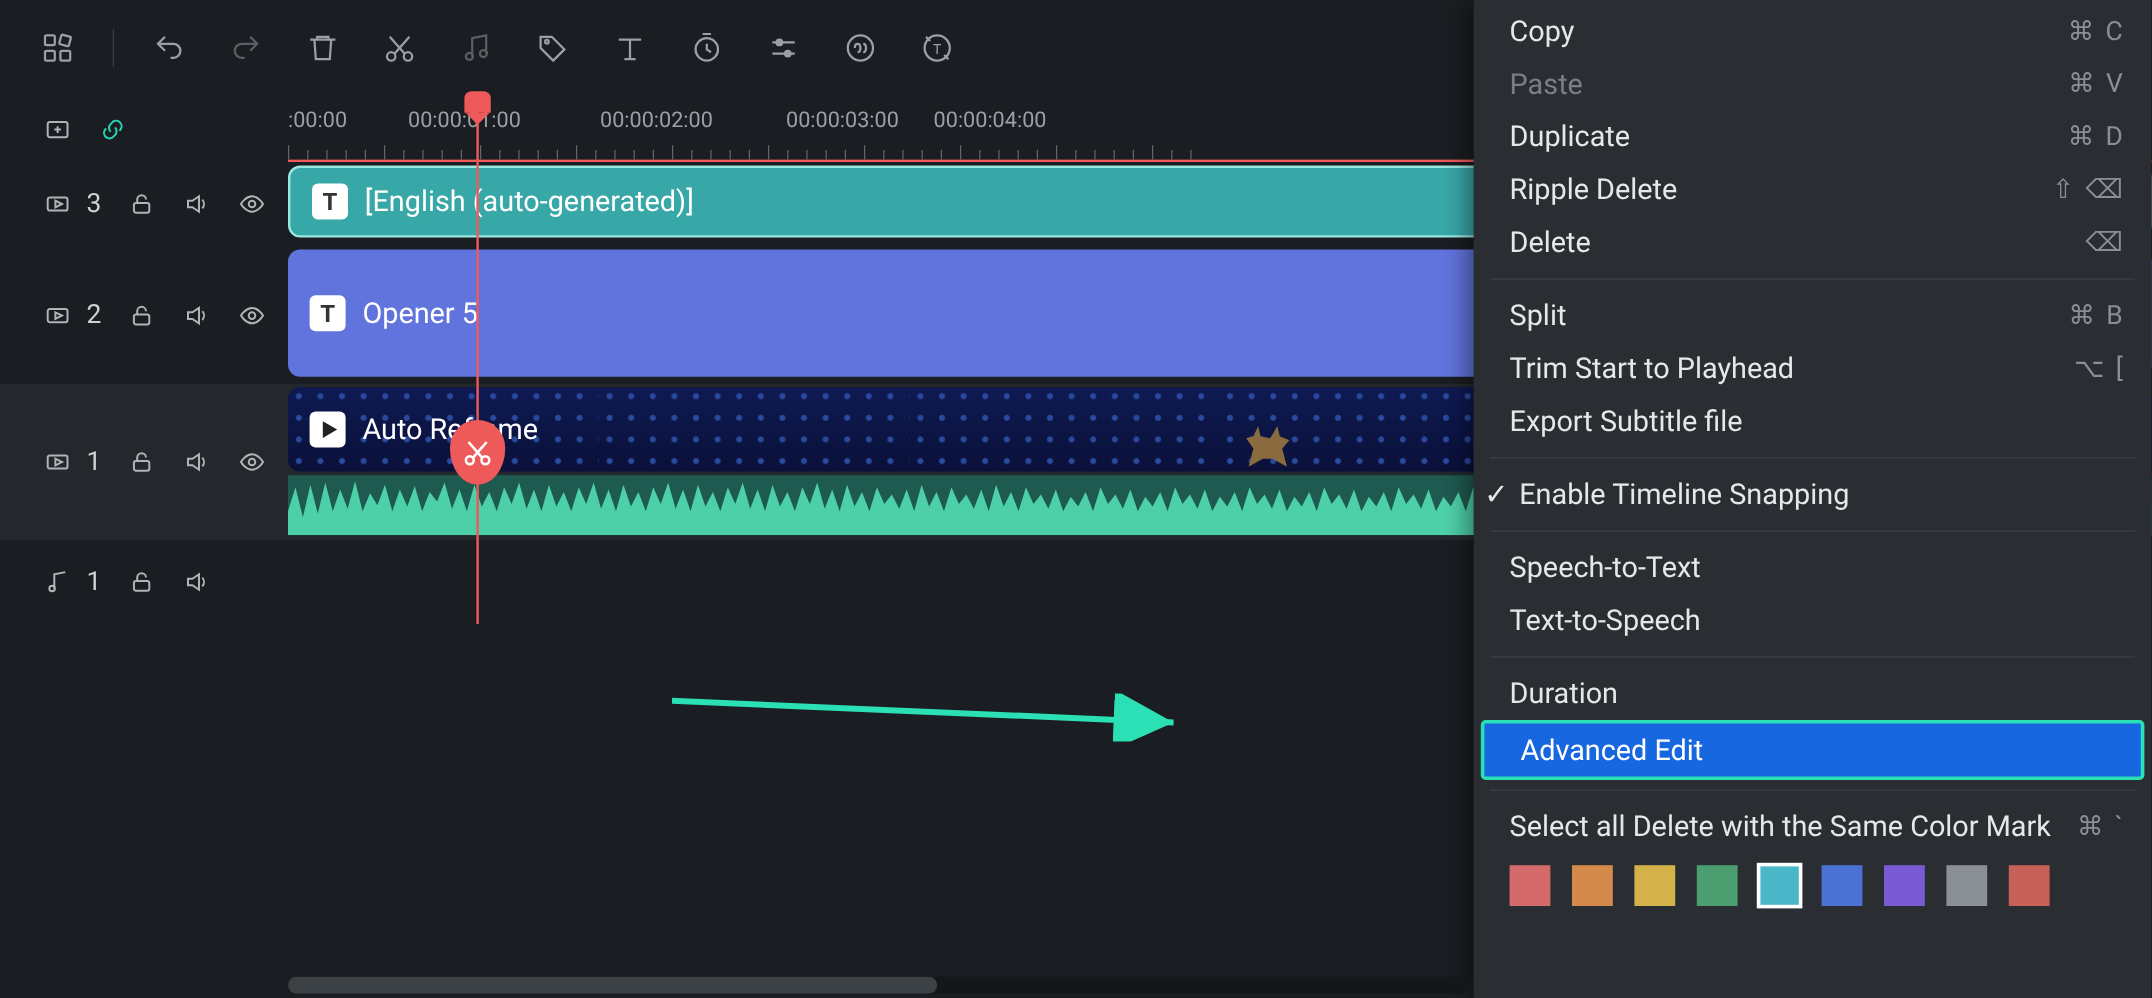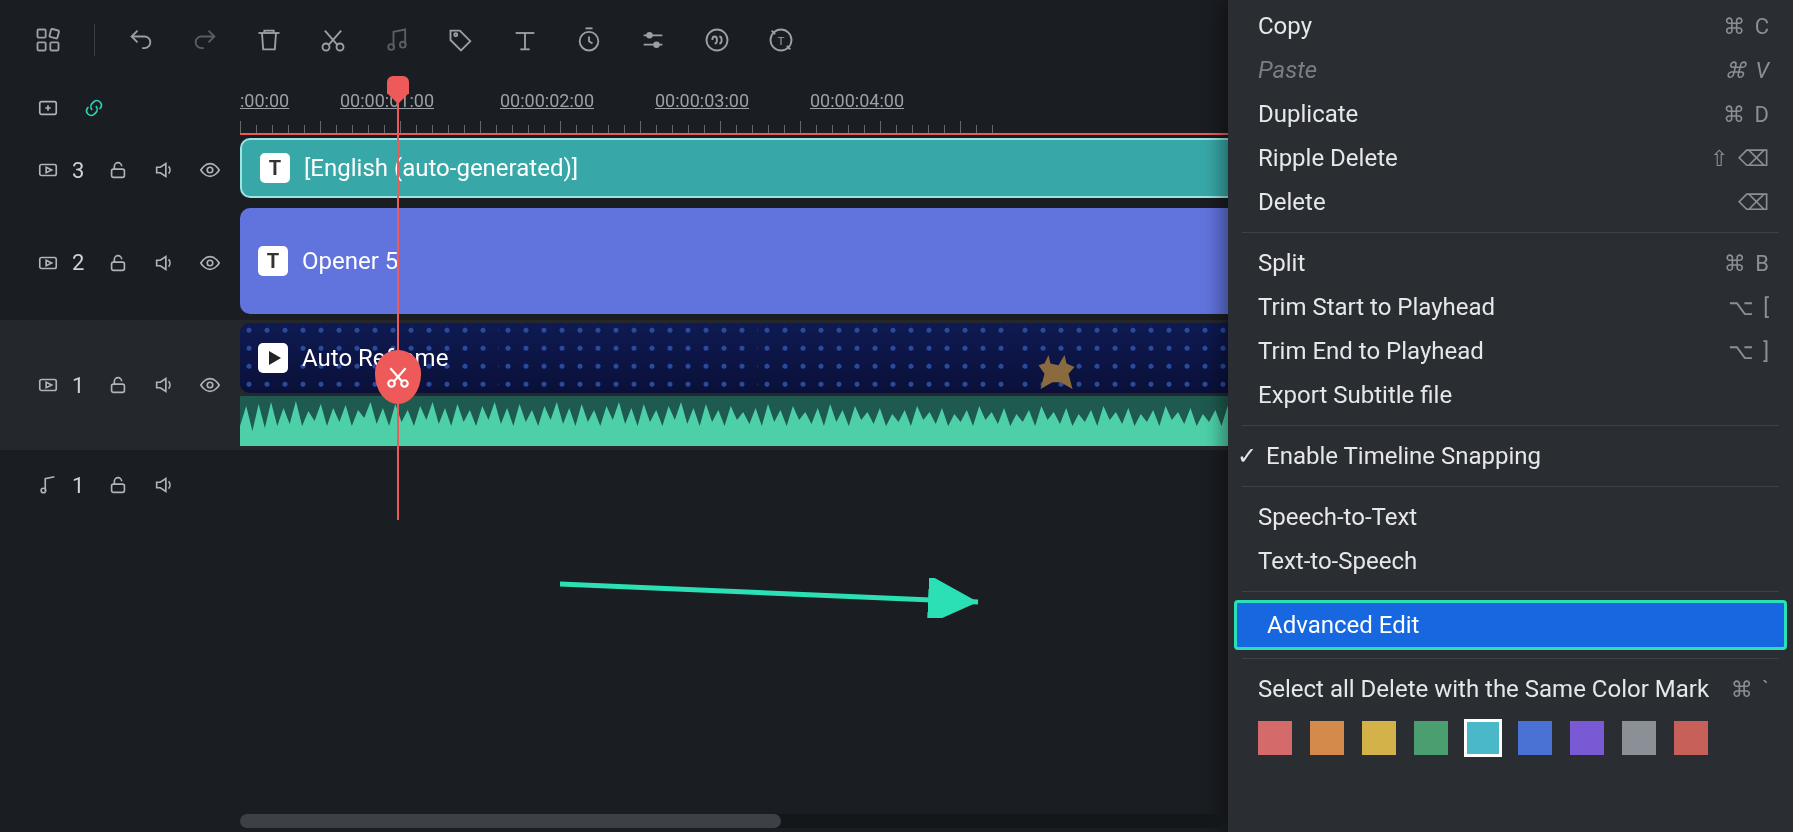--- a/index.html
+++ b/index.html
@@ -15,21 +15,21 @@
   
   .timeline { position:relative; }
   .ruler-row { display:flex; height:55px; }
   .track-head { width:240px; display:flex; align-items:center; gap:22px; padding-left:36px; flex-shrink:0; }
   .track-head .ico { width:24px; height:24px; display:flex; align-items:center; justify-content:center; color:#b0b4b8; }
   .track-head .ico svg { width:22px; height:22px; stroke:currentColor; fill:none; stroke-width:1.8; }
   .track-head .link-icon { color:#29d6b5; }
   .track-head .num { color:#d0d3d6; font-size:22px; margin-left:-10px; }
 
   .ruler { flex:1; position:relative; color:#9aa0a6; font-size:18px; border-bottom:2px solid #ee5a5a; }
-  .ruler .timestamp { position:absolute; top:10px; white-space:nowrap;text-decoration:underline; }
+  .ruler .timestamp { position:absolute; top:10px; white-space:nowrap; }
   .ruler .tick { position:absolute; bottom:0; width:1px; height:8px; background:#666; }
   .ruler .tick.major { height:12px; }
 
   .track-row { display:flex; min-height:70px; }
   .track-row.tall { min-height:115px; }
   .track-row.video { min-height:130px; background:#24282d; }
   .track-body { flex:1; position:relative; padding:2px 0; }
 
   .clip { position:absolute; left:0; right:0; border-radius:10px; display:flex; align-items:center; padding:0 18px; font-size:24px; color:#fff; overflow:hidden; }
   .clip .cicon { width:30px; height:30px; background:#fff; color:#333; border-radius:5px; display:flex; align-items:center; justify-content:center; font-weight:700; font-size:20px; margin-right:14px; }
@@ -48,21 +48,21 @@
   
   .playhead { position:absolute; top:0; bottom:0; width:2px; background:#ee5a5a; left:397px; z-index:5; }
   .playhead .cap { position:absolute; top:-4px; left:-10px; width:22px; height:18px; background:#ee5a5a; border-radius:6px 6px 0 0; }
   .playhead .cap::after{ content:""; position:absolute; bottom:-10px; left:1px; border-left:10px solid transparent; border-right:10px solid transparent; border-top:10px solid #ee5a5a; }
   .playhead .bubble { position:absolute; top:270px; left:-22px; width:46px; height:54px; background:#ee5a5a; border-radius:23px 23px 23px 23px / 23px 23px 30px 30px; display:flex; align-items:center; justify-content:center; }
   .playhead .bubble svg { width:26px; height:26px; stroke:#fff; fill:none; stroke-width:2; }
 
   
   .ctxmenu { position:absolute; right:0; top:0; bottom:0; width:565px; background:#2a2e33; color:#e6e7e8; font-size:24px; display:flex; flex-direction:column; padding:4px 0 14px; box-shadow:-6px 0 18px rgba(0,0,0,.4); }
   .ctxmenu .item { display:flex; align-items:center; justify-content:space-between; padding:8px 22px 8px 30px; cursor:pointer; min-height:44px; }
-  .ctxmenu .item.disabled { color:#7a7f84; cursor:default;font-style:italic; }
+  .ctxmenu .item.disabled { color:#7a7f84; cursor:default; }
   .ctxmenu .item .sc { color:#8a8f94; font-size:22px; letter-spacing:2px; }
   .ctxmenu .divider { height:1px; background:#3d4247; margin:8px 14px; }
   .ctxmenu .check-row { display:flex; align-items:center; padding:8px 22px 8px 8px; gap:8px; min-height:44px; cursor:pointer; }
   .ctxmenu .check-row .chk { width:22px; text-align:center; }
   .ctxmenu .item.highlight { background:#1667e0; color:#fff; border:3px solid #2be0b4; border-radius:4px; margin:0 6px; }
   .color-row { display:flex; gap:18px; padding:10px 30px; }
   .color-sw { width:34px; height:34px; cursor:pointer; }
   .color-sw.sel { outline:3px solid #fff; outline-offset:-1px; }
 
   
@@ -176,21 +176,21 @@
             <path d="M10 14a5 5 0 0 1 0-7l2-2a5 5 0 0 1 7 7l-1 1"></path>
             <path d="M14 10a5 5 0 0 1 0 7l-2 2a5 5 0 0 1-7-7l1-1"></path>
           </svg>
         </span>
     </div>
     <div class="ruler">
       <span class="timestamp" style="left:0">:00:00</span>
       <span class="timestamp" style="left:100px">00:00:01:00</span>
       <span class="timestamp" style="left:260px">00:00:02:00</span>
       <span class="timestamp" style="left:415px">00:00:03:00</span>
-      <span class="timestamp" style="left:570px">00:00:04:00</span>
+      <span class="timestamp" style="left:538px">00:00:04:00</span>
     <div class="tick major" style="left: 0px;"></div>
         <div class="tick" style="left: 16px;"></div>
         <div class="tick" style="left: 32px;"></div>
         <div class="tick" style="left: 48px;"></div>
         <div class="tick" style="left: 64px;"></div>
         <div class="tick major" style="left: 80px;"></div>
         <div class="tick" style="left: 96px;"></div>
         <div class="tick" style="left: 112px;"></div>
         <div class="tick" style="left: 128px;"></div>
         <div class="tick" style="left: 144px;"></div>
@@ -439,40 +439,39 @@
   <div class="divider"></div>
   <div class="item">
       <span>Split</span>
       <span class="sc">⌘ B</span>
     </div>
   <div class="item">
       <span>Trim Start to Playhead</span>
       <span class="sc">⌥  [</span>
     </div>
   <div class="item">
-      <span>Trim End to Playhead</span>
-      <span class="sc">⌥  ]</span>
-    </div>
-  <div class="item">
       <span>Export Subtitle file</span>
       <span class="sc"></span>
     </div>
   <div class="divider"></div>
   <div class="check-row">
       <span class="chk">✓</span>
       <span>Enable Timeline Snapping</span>
     </div>
   <div class="divider"></div>
   <div class="item">
       <span>Speech-to-Text</span>
     </div>
   <div class="item">
       <span>Text-to-Speech</span>
     </div>
   <div class="divider"></div>
+  <div class="item">
+      <span>Duration</span>
+    </div>
   <div class="item highlight">
       <span>Advanced Edit</span>
     </div>
   <div class="divider"></div>
   <div class="item">
       <span>Select all Delete with the Same Color Mark</span>
       <span class="sc">⌘  `</span>
     </div>
   <div class="color-row" id="color-row">
       <div class="color-sw" style="background: rgb(212, 106, 106);"></div>

